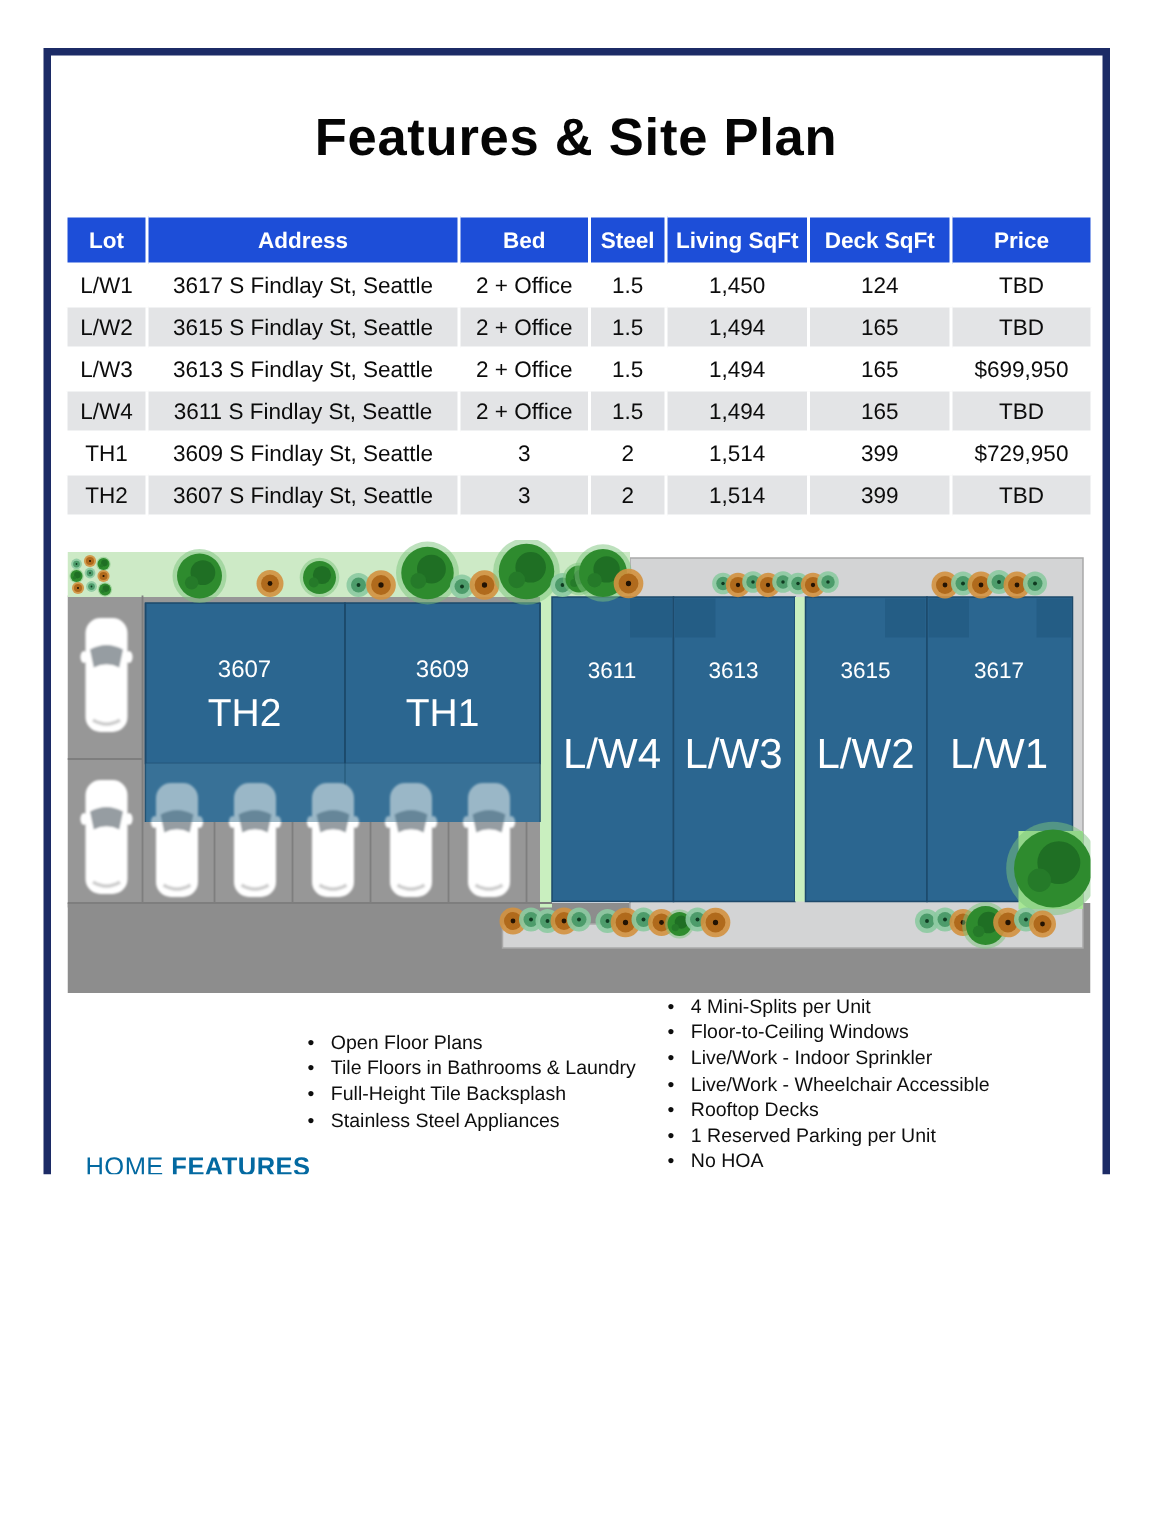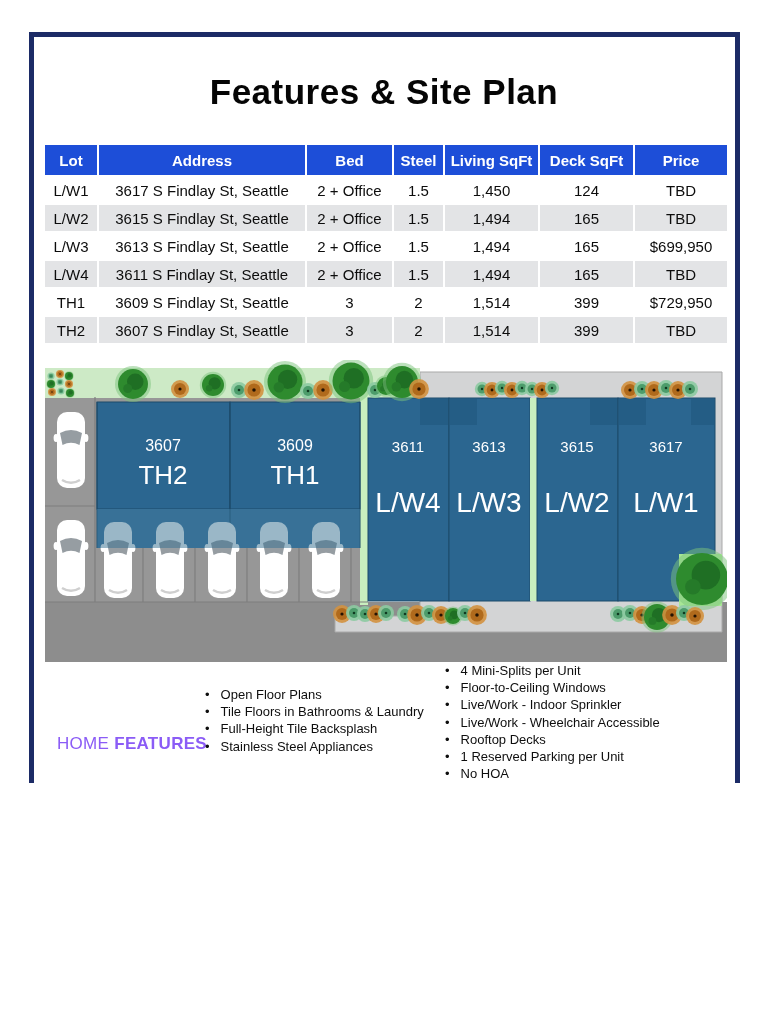--- a/index.html
+++ b/index.html
@@ -20,21 +20,21 @@
   .listings col:nth-child(6){width:95px;}
   .listings col:nth-child(7){width:94px;}
   .listings th{background:#1d4ed8;color:#fff;font-weight:bold;height:30px;
                border:2px solid #fff;text-align:center;padding:0;font-size:15px;}
   .listings td{height:26px;text-align:center;border:2px solid #fff;padding:0;color:#0c0c0c;}
   .listings tbody tr:nth-child(even) td{background:#e3e4e6;}
   .listings tbody tr:nth-child(odd) td{background:#fff;}
   
   .siteplan{position:absolute;left:45px;top:360px;width:682px;height:305px;}
   
-  .feat-heading{position:absolute;left:57px;top:734px;font-size:17px;color:#8b5cf6;letter-spacing:.3px;}
+  .feat-heading{position:absolute;left:57px;top:768px;font-size:17px;color:#0369a1;letter-spacing:.3px;}
   .feat-heading b{font-weight:bold;}
   ul.features{position:absolute;margin:0;padding:0;list-style:none;font-size:13px;line-height:17.2px;color:#0e0e0e;}
   ul.features li::before{content:"\2022";margin-right:11px;font-size:13px;}
   ul.feat-left{left:205px;top:686px;width:235px;}
   ul.feat-right{left:445px;top:662px;width:260px;}
   
   .disclaimer{position:absolute;left:0;top:997px;width:768px;text-align:center;
               font-family:"Liberation Serif",serif;font-size:14px;color:#1a1a1a;}
   .watermark{position:absolute;right:5px;top:988px;display:flex;align-items:flex-end;
              color:#1d4ed8;font-family:"Liberation Serif",serif;font-size:25px;letter-spacing:1px;}

